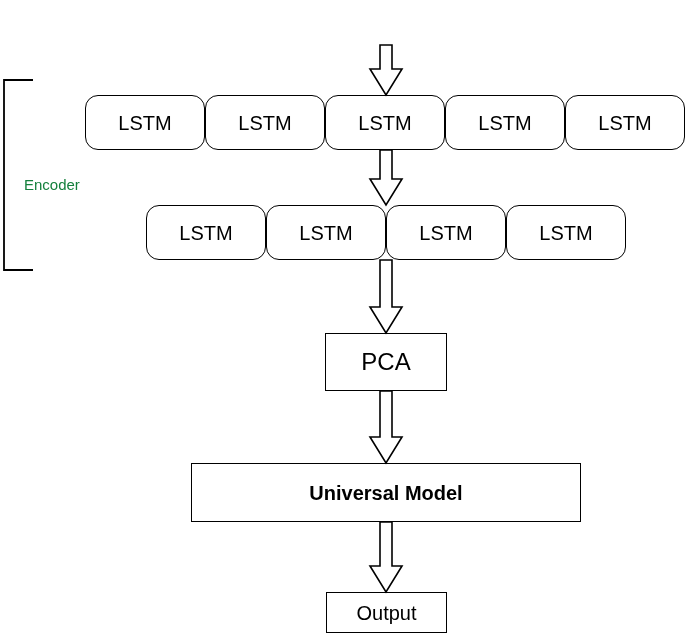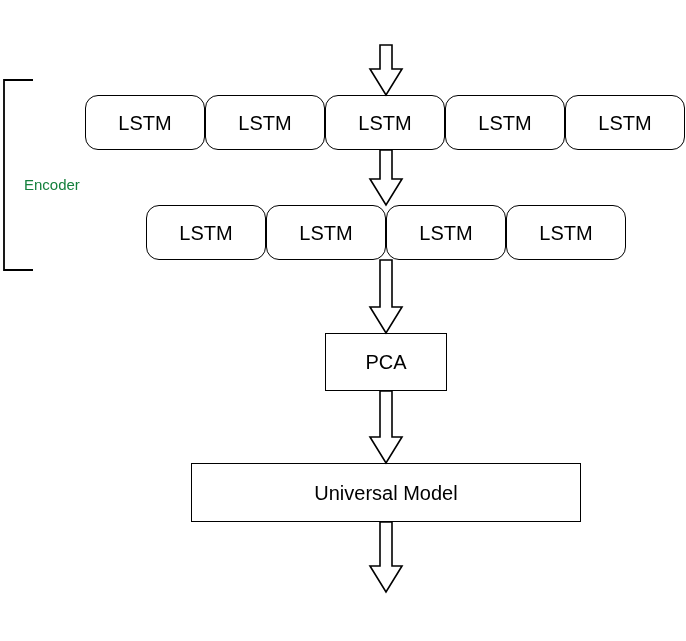--- a/index.html
+++ b/index.html
@@ -33,21 +33,21 @@
     white-space: nowrap;
   }
   .rect {
     border-radius: 0;
   }
   .lstm {
     border-radius: 13px;
   }
   .fs-input   { font-size: 20px; }
   .fs-lstm    { font-size: 20px; }
-  .fs-pca     { font-size: 20px; }
+  .fs-pca     { font-size: 24px; }
   .fs-uni     { font-size: 20px; }
   .fs-output  { font-size: 20px; }
 
   .arrow {
     position: absolute;
     overflow: visible;
   }
   .arrow polygon {
     fill: #ffffff;
     stroke: #000000;
@@ -112,24 +112,27 @@
       </div>
       <div class="node lstm fs-lstm" style="left: 506px; top: 205px; width: 120px; height: 55px;">
         <span class="node-label">LSTM</span>
       </div>
     </div>
 
   <div class="node rect fs-pca" id="node-pca" style="left: 325px; top: 333px; width: 122px; height: 58px;">
     <span class="node-label">PCA</span>
   </div>
 
-  <div class="node rect fs-uni" id="node-universal" style="left: 191px; top: 463px; width: 390px; height: 59px;">
+  <div class="node rect fs-uni" id="node-universal" style="left: 191px; top: 463px; width: 390px; height: 59px; font-weight: bold;">
     <span class="node-label">Universal Model</span>
   </div>
 
+  <div class="node rect fs-output" id="node-output" style="left: 326px; top: 592px; width: 121px; height: 41px;">
+    <span class="node-label">Output</span>
+  </div>
 
   <div id="arrows-host">
       <svg class="arrow" width="36" height="50" viewBox="0 0 36 50" style="position: absolute; left: 368px; top: 45px;">
         <polygon points="12,0 24,0 24,24 34,24 18,50 2,24 12,24"></polygon>
       </svg>
       <svg class="arrow" width="36" height="55" viewBox="0 0 36 55" style="position: absolute; left: 368px; top: 150px;">
         <polygon points="12,0 24,0 24,29 34,29 18,55 2,29 12,29"></polygon>
       </svg>
       <svg class="arrow" width="36" height="73" viewBox="0 0 36 73" style="position: absolute; left: 368px; top: 260px;">
         <polygon points="12,0 24,0 24,47 34,47 18,73 2,47 12,47"></polygon>

